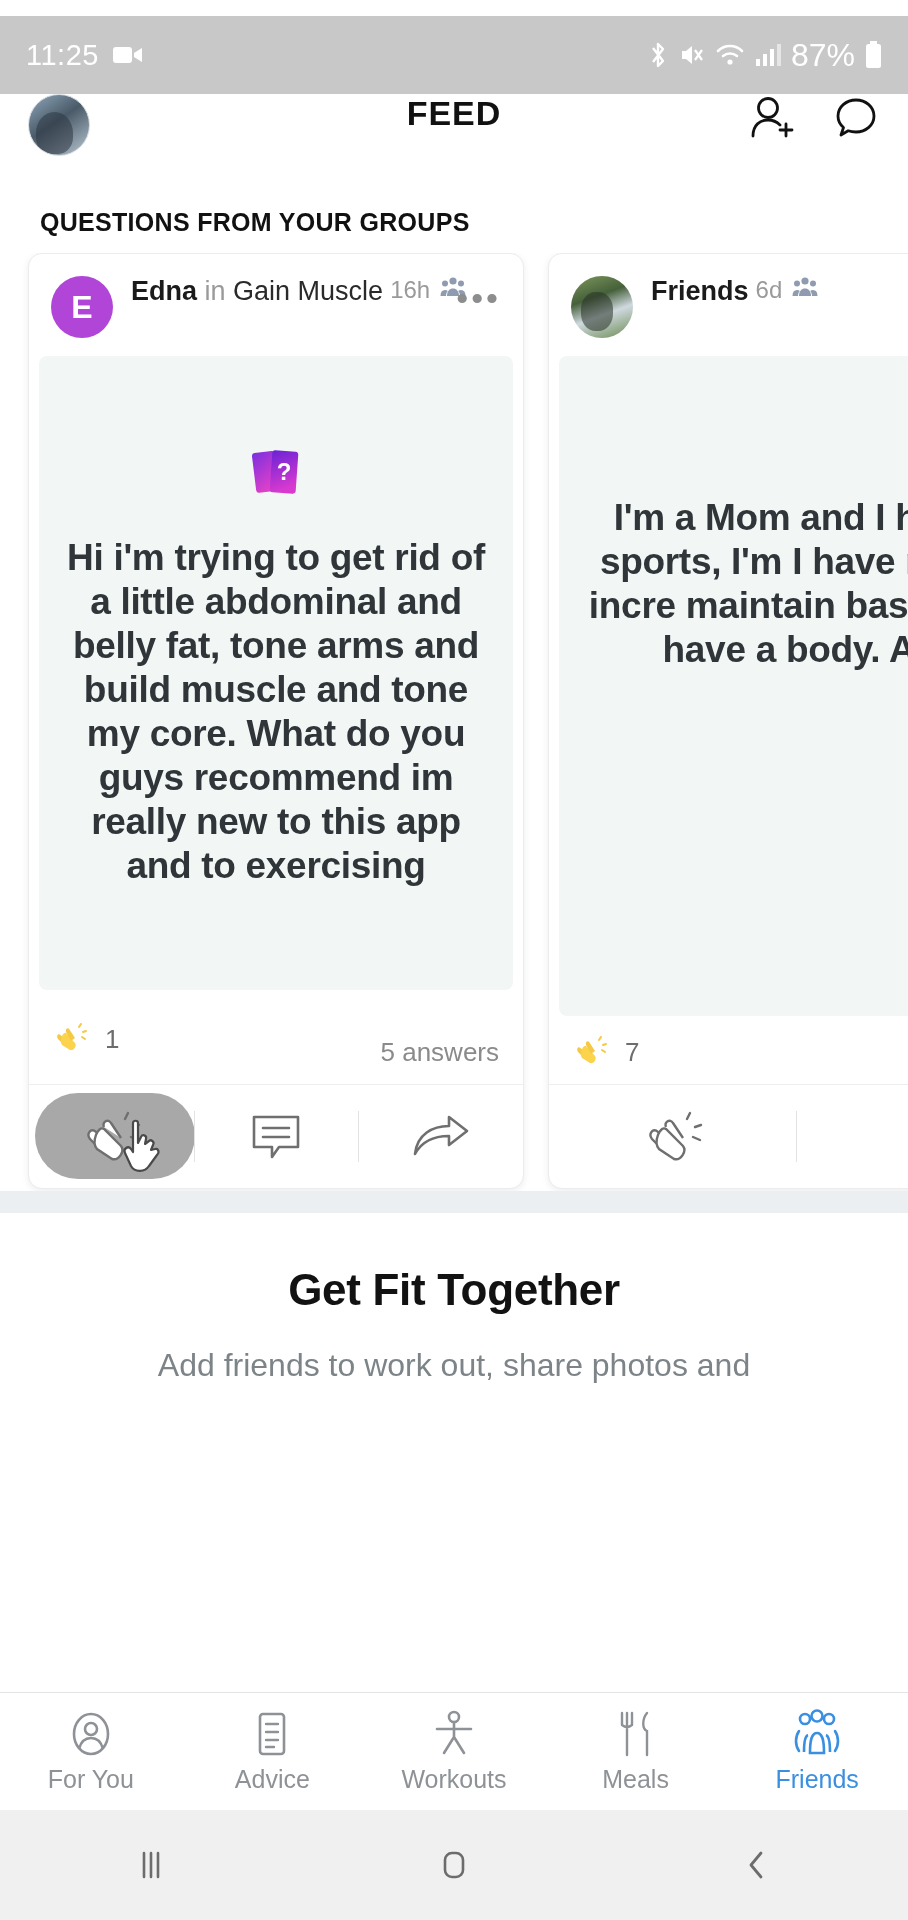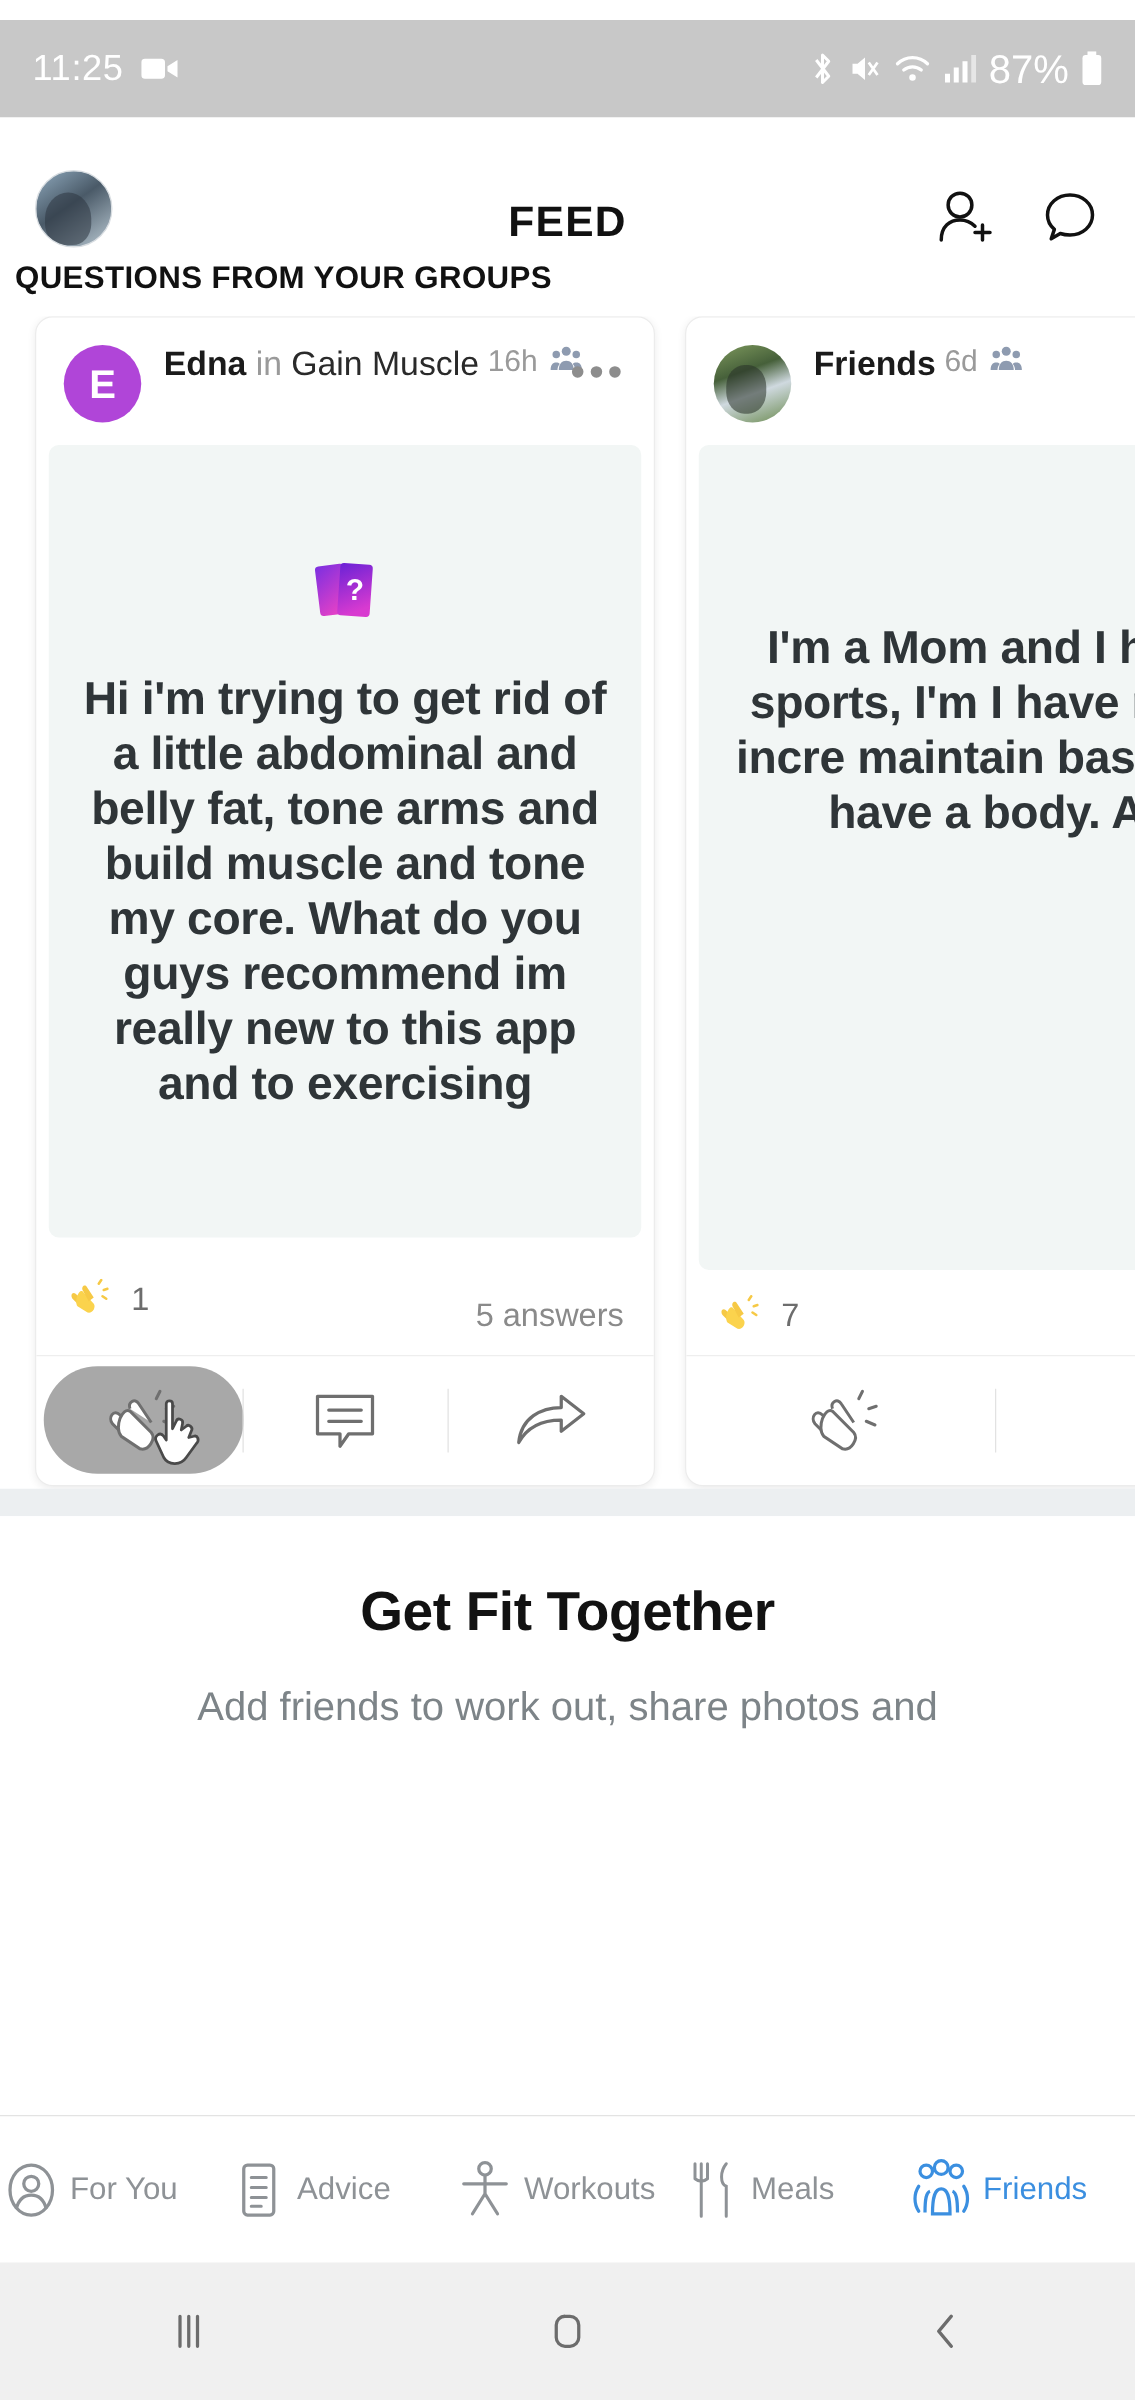--- a/index.html
+++ b/index.html
@@ -17,21 +17,21 @@
     padding:0 26px; color:#ffffff;margin-top:16px;
   }
   .sb-left{ display:flex; align-items:center; gap:14px; }
   .sb-time{ font-size:29px; letter-spacing:.5px; }
   .sb-right{ margin-left:auto; display:flex; align-items:center; gap:10px; }
   .sb-pct{ font-size:32px; }
   .ico{ display:inline-block; line-height:0; }
 
   
   .appbar{
-    height:104px; display:flex; align-items:flex-end; padding:0 28px;
+    height:104px; display:flex; align-items:flex-start; padding:0 28px;
     background:#fff; position:relative;
   }
   .avatar{
     width:62px; height:62px; border-radius:50%;
     background:linear-gradient(145deg,#8fa9bd 0%,#4a5a68 45%,#b9c8d2 100%);
     border:1px solid #d8dde1; flex:none; overflow:hidden; position:relative;
   }
   .avatar::after{
     content:""; position:absolute; left:12%; top:28%; width:62%; height:70%;
     border-radius:50% 50% 40% 40%; background:rgba(45,55,65,.55);
@@ -39,21 +39,21 @@
   .appbar-title{
     position:absolute; left:0; right:0; text-align:center;
     font-size:34px; font-weight:bold; color:#111; letter-spacing:1px;
     pointer-events:none;
   }
   .appbar-actions{ margin-left:auto; display:flex; align-items:center; gap:34px; z-index:2;}
 
   
   .section-label{
     padding:10px 12px 16px; font-size:25px; font-weight:bold;
-    color:#111; letter-spacing:.3px;
+    color:#111; letter-spacing:.3px;margin-left:28px;
   }
 
   
   .cards{
     display:flex; gap:24px; padding:0 28px; align-items:flex-start;
     height:938px; overflow:hidden;
   }
   .card{
     width:496px; flex:none; background:#ffffff; border-radius:14px;
     border:1px solid #ececec;
@@ -126,21 +126,21 @@
   .gf-title{ font-size:44px; font-weight:bold; color:#121212; letter-spacing:-.3px; }
   .gf-sub{ margin-top:32px; font-size:32px; color:#7d8488; }
 
   
   .bottomnav{
     position:absolute; left:0; right:0; bottom:110px; height:118px;
     background:#fff; border-top:1px solid #e3e3e3;
     display:flex; align-items:center;
   }
   .navitem{
-    flex:1; display:flex; flex-direction:row; align-items:center; gap:6px;
+    flex:1; display:flex; flex-direction:column; align-items:center; gap:6px;
     color:#8e9296; font-size:25px;
   }
   .navitem.active{ color:#3b8fe0; }
 
   
   .sysnav{
     position:absolute; left:0; right:0; bottom:0; height:110px;
     background:#f0f0f0; display:flex; align-items:center;
   }
   .sysbtn{ flex:1; display:flex; align-items:center; justify-content:center; color:#6c6c6c;}

